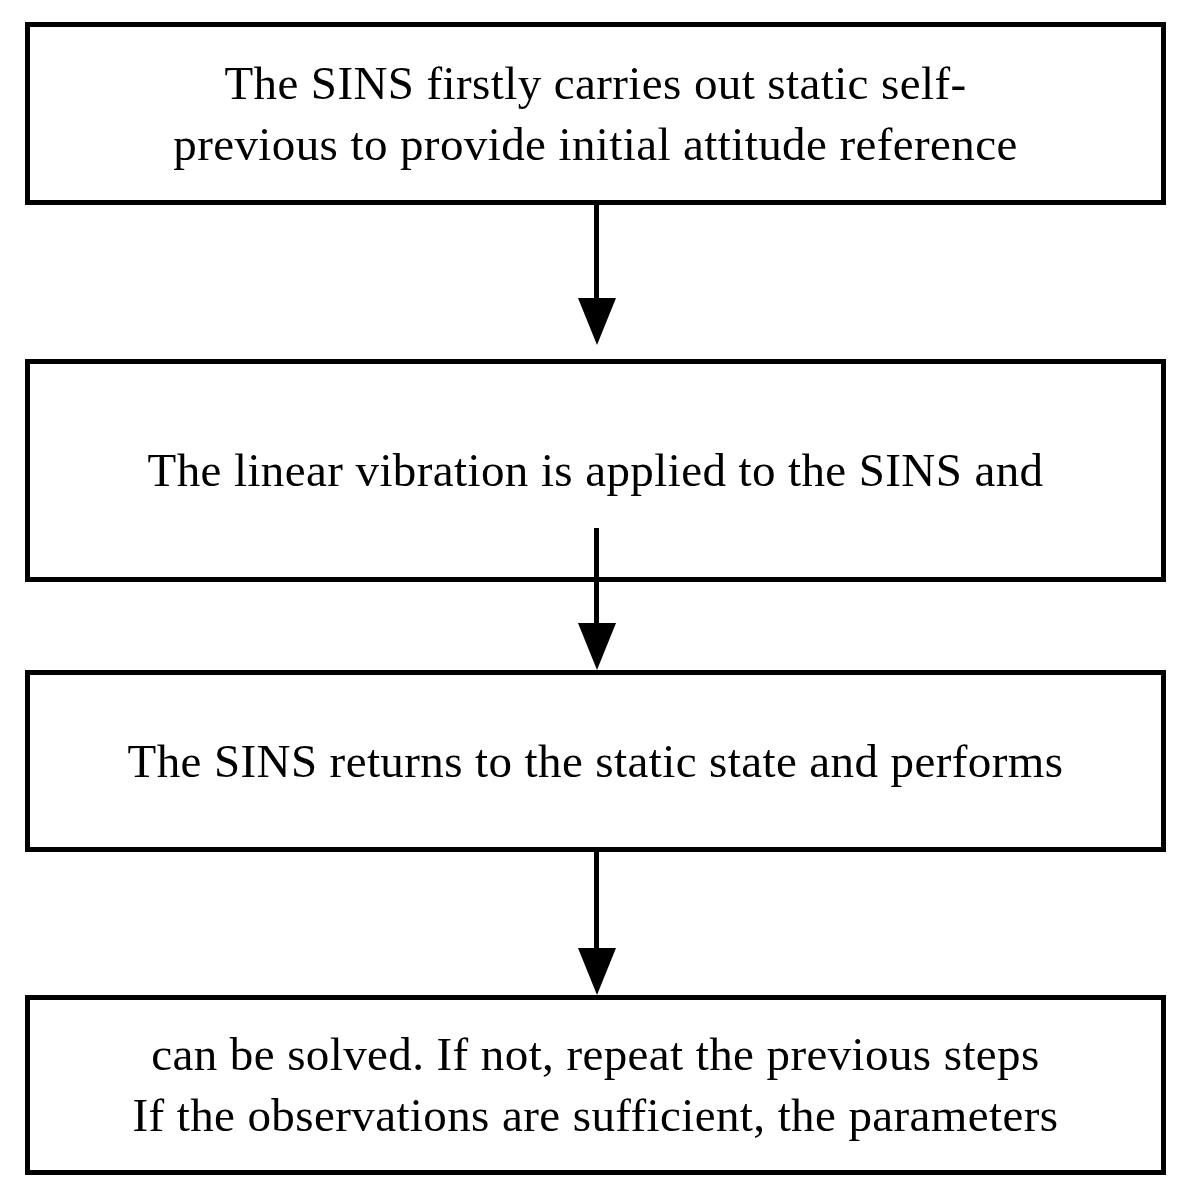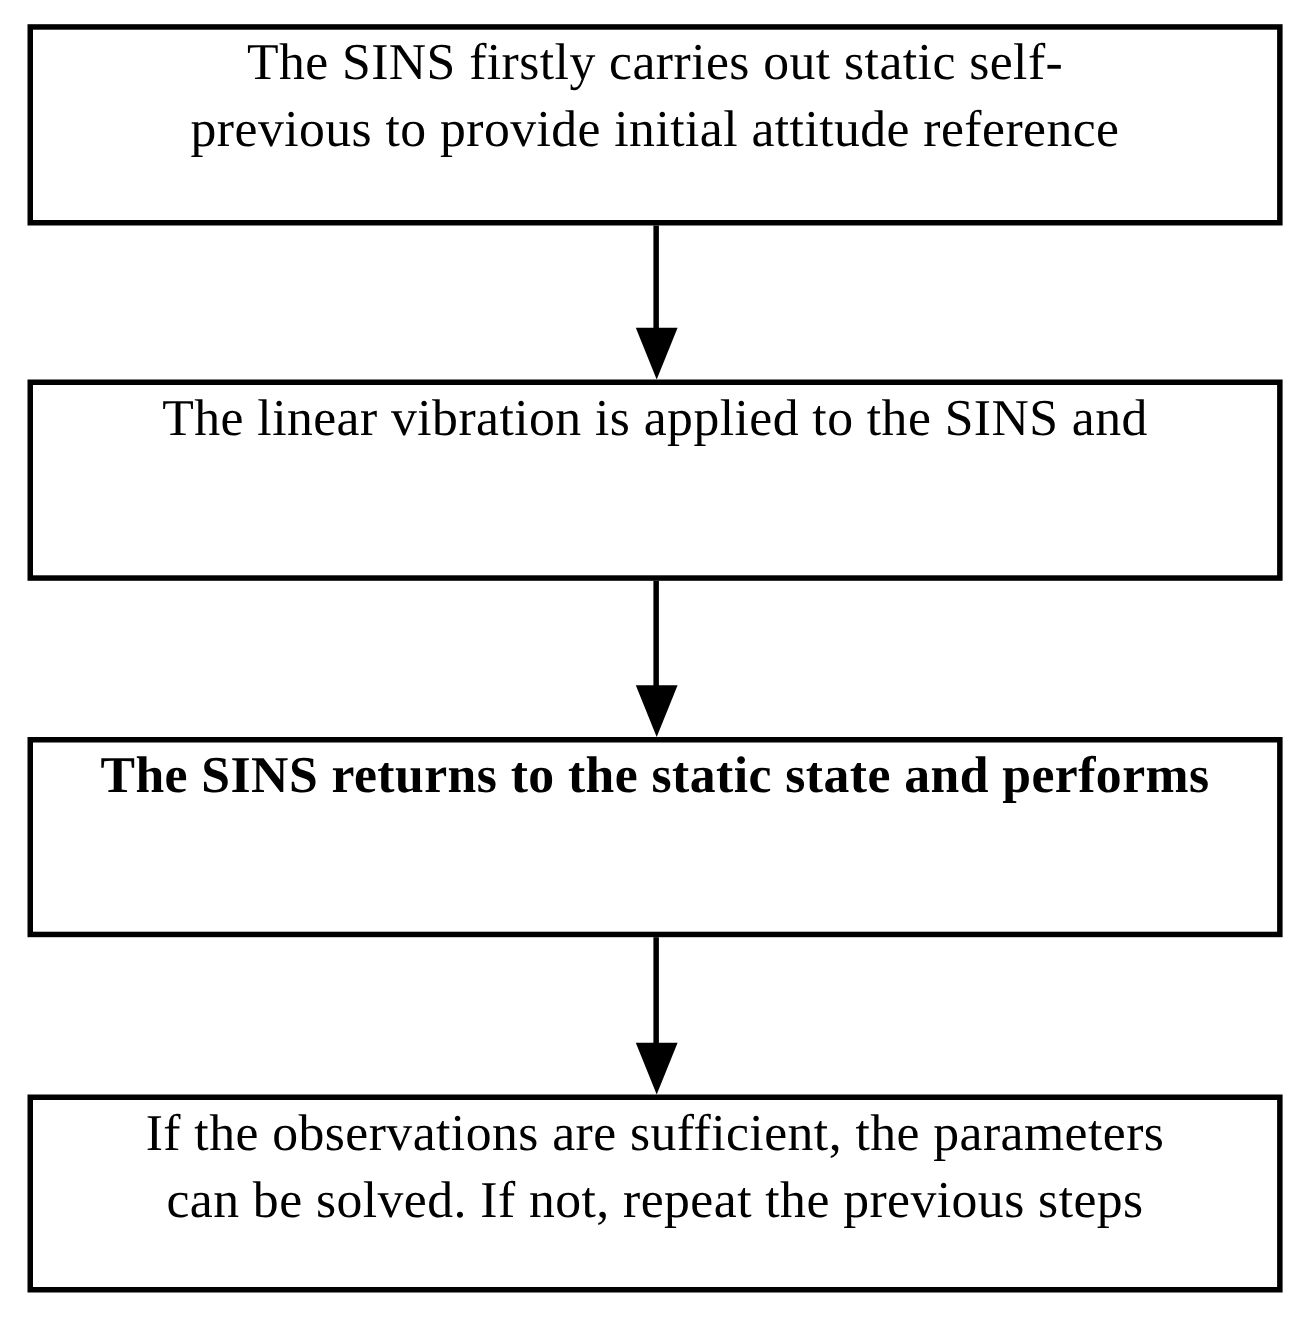--- a/index.html
+++ b/index.html
@@ -18,20 +18,21 @@
   }
   .flow-box {
     position: absolute;
     left: 25px;
     width: 1141px;
     box-sizing: border-box;
     border: 5px solid #000000;
     background: #ffffff;
     display: flex;
     flex-direction: column;
+    justify-content: center;
     align-items: center;
     text-align: center;
   }
   .flow-box .line {
     font-size: 47px;
     line-height: 61px;
     letter-spacing: 0.4px;
     white-space: nowrap;
   }
   .arrow {
@@ -64,36 +65,36 @@
   <div class="flow-box" style="top:22px; height:183px;">
     <div class="line">The SINS firstly carries out static self-</div>
     <div class="line">previous to provide initial attitude reference</div>
   </div>
 
   <div class="arrow" style="top:205px; height:140px;">
     <div class="stem"></div>
     <div class="head"></div>
   </div>
 
-  <div class="flow-box" style="top:345px; height:183px;">
+  <div class="flow-box" style="top:359px; height:223px;">
     <div class="line">The linear vibration is applied to the SINS and</div>
   </div>
 
   <div class="arrow" style="top:528px; height:142px;">
     <div class="stem"></div>
     <div class="head"></div>
   </div>
 
-  <div class="flow-box" style="top:670px; height:182px;font-weight:bold;">
+  <div class="flow-box" style="top:670px; height:182px;">
     <div class="line">The SINS returns to the static state and performs</div>
   </div>
 
   <div class="arrow" style="top:852px; height:143px;">
     <div class="stem"></div>
     <div class="head"></div>
   </div>
 
   <div class="flow-box" style="top:995px; height:180px;">
+    <div class="line">can be solved. If not, repeat the previous steps</div>
     <div class="line">If the observations are sufficient, the parameters</div>
-    <div class="line">can be solved. If not, repeat the previous steps</div>
   </div>
 
 </div>
 
 </body></html>

